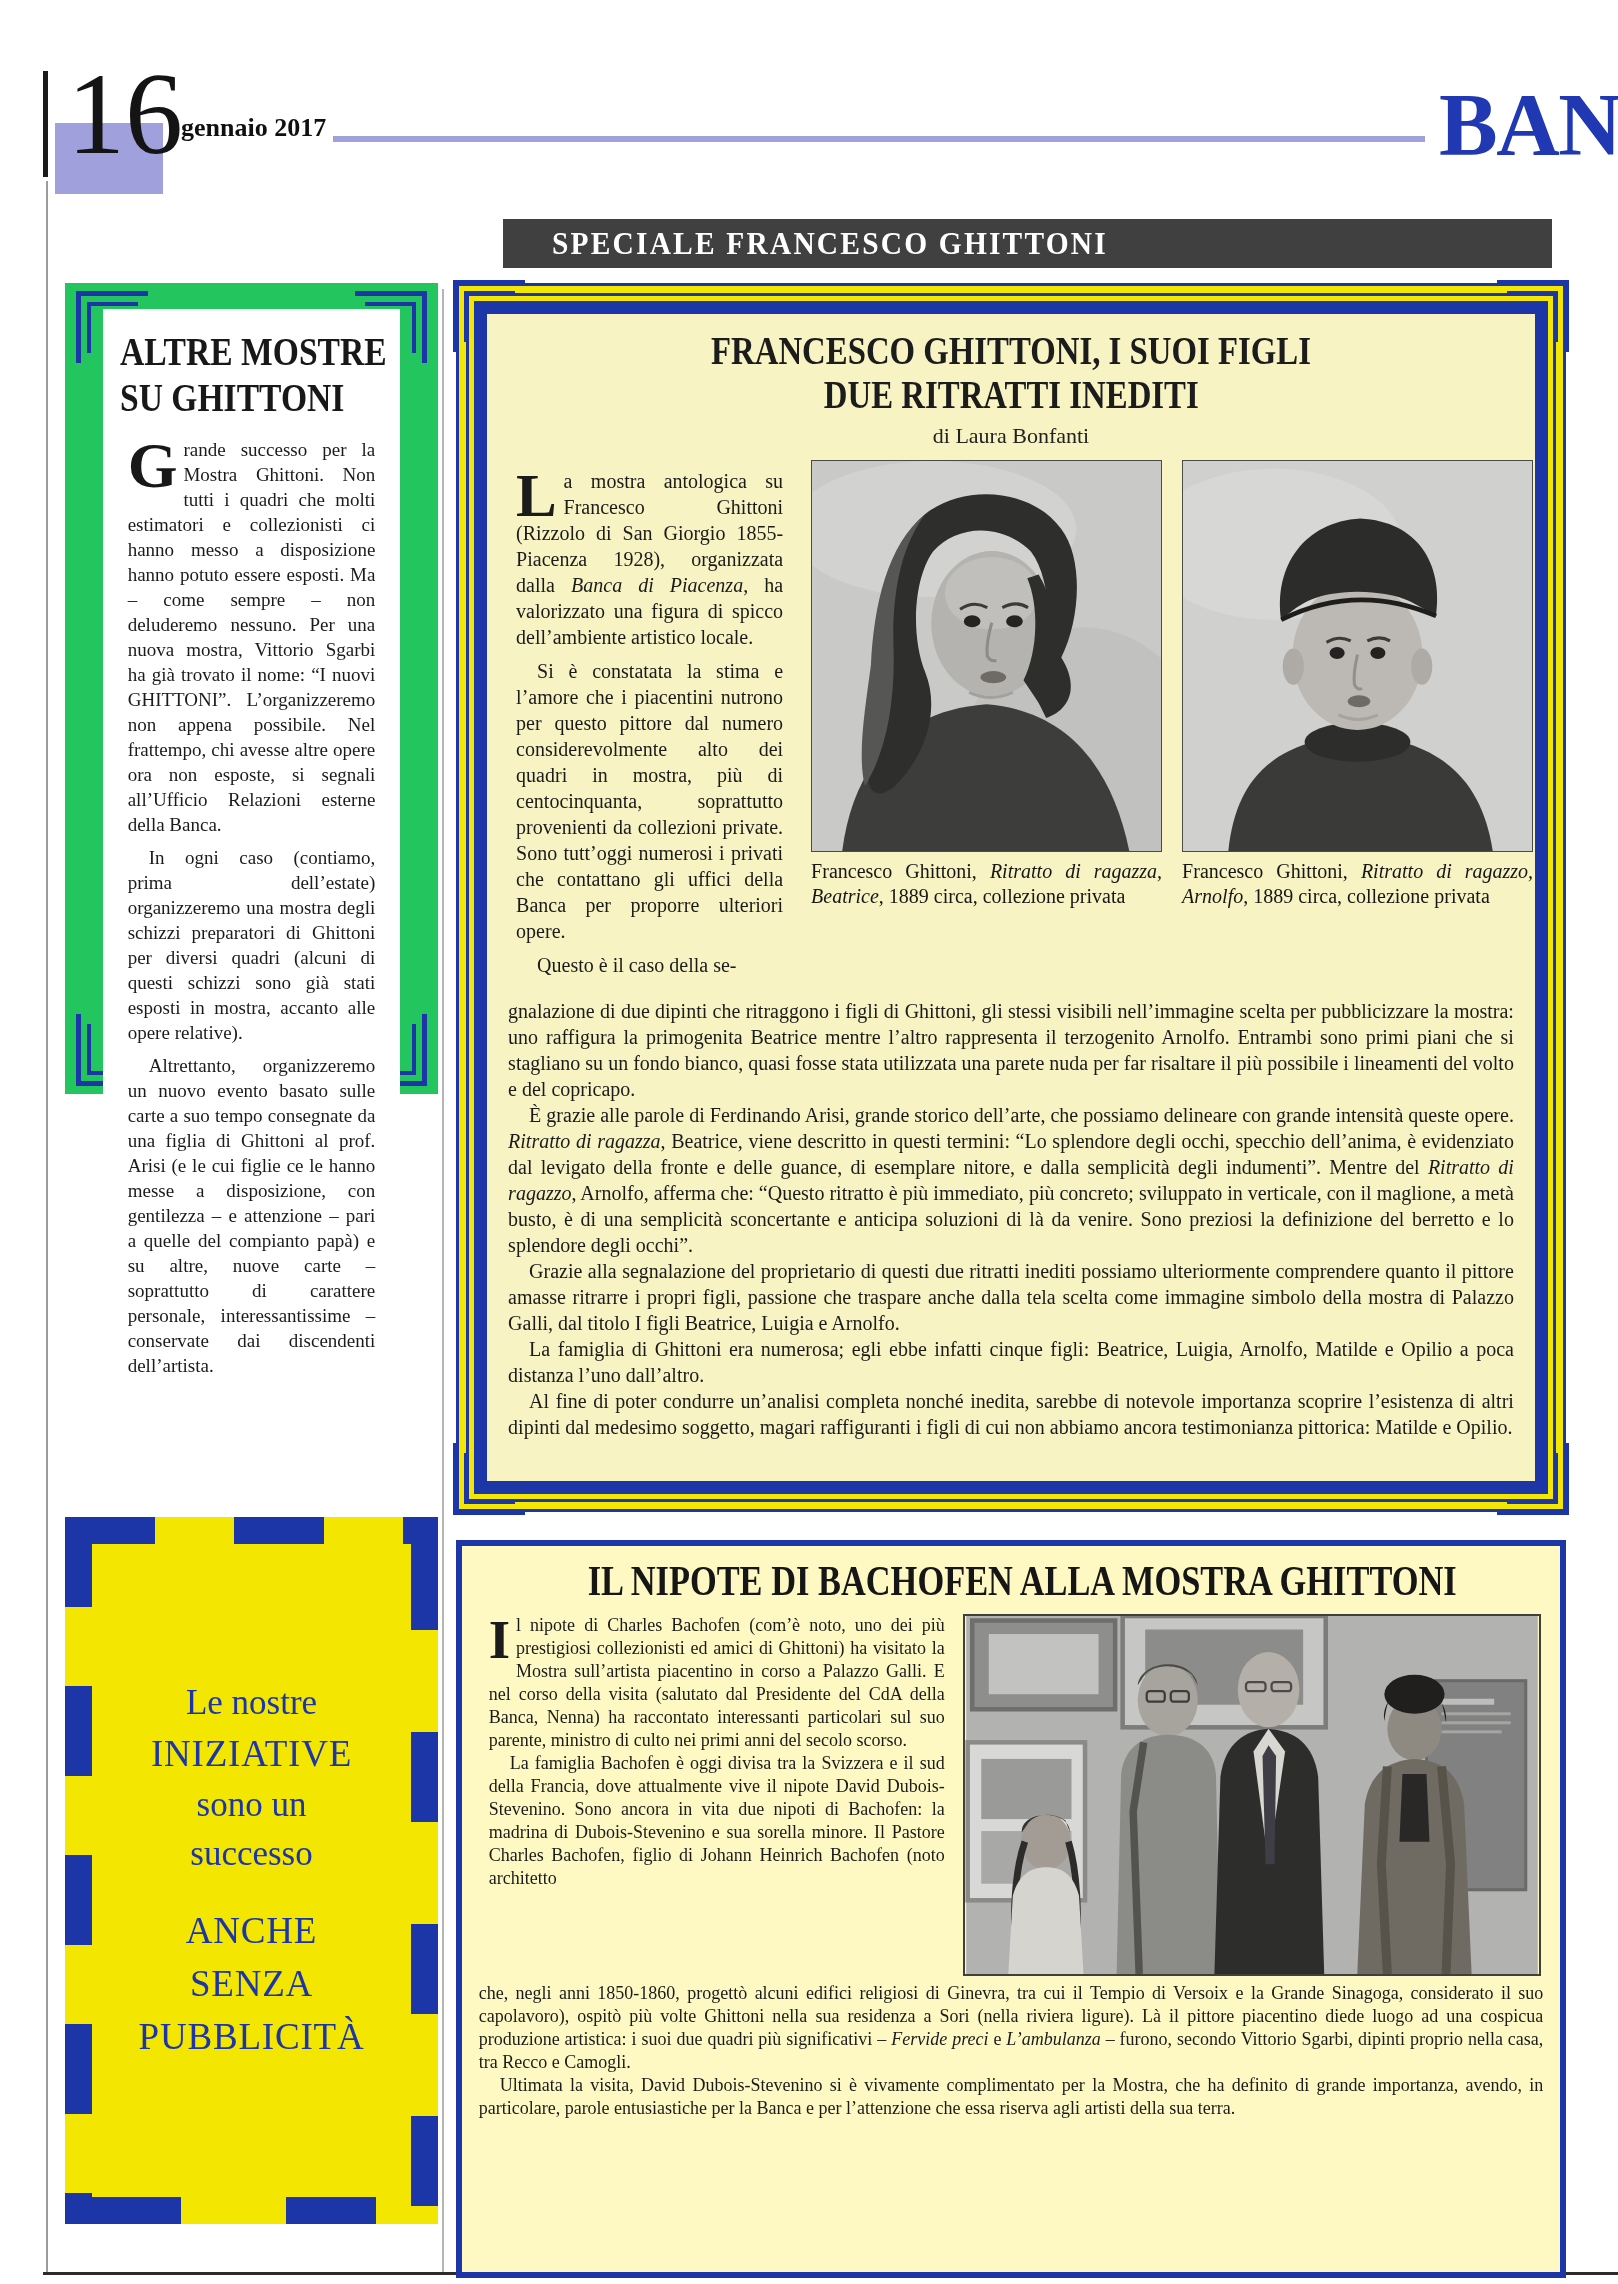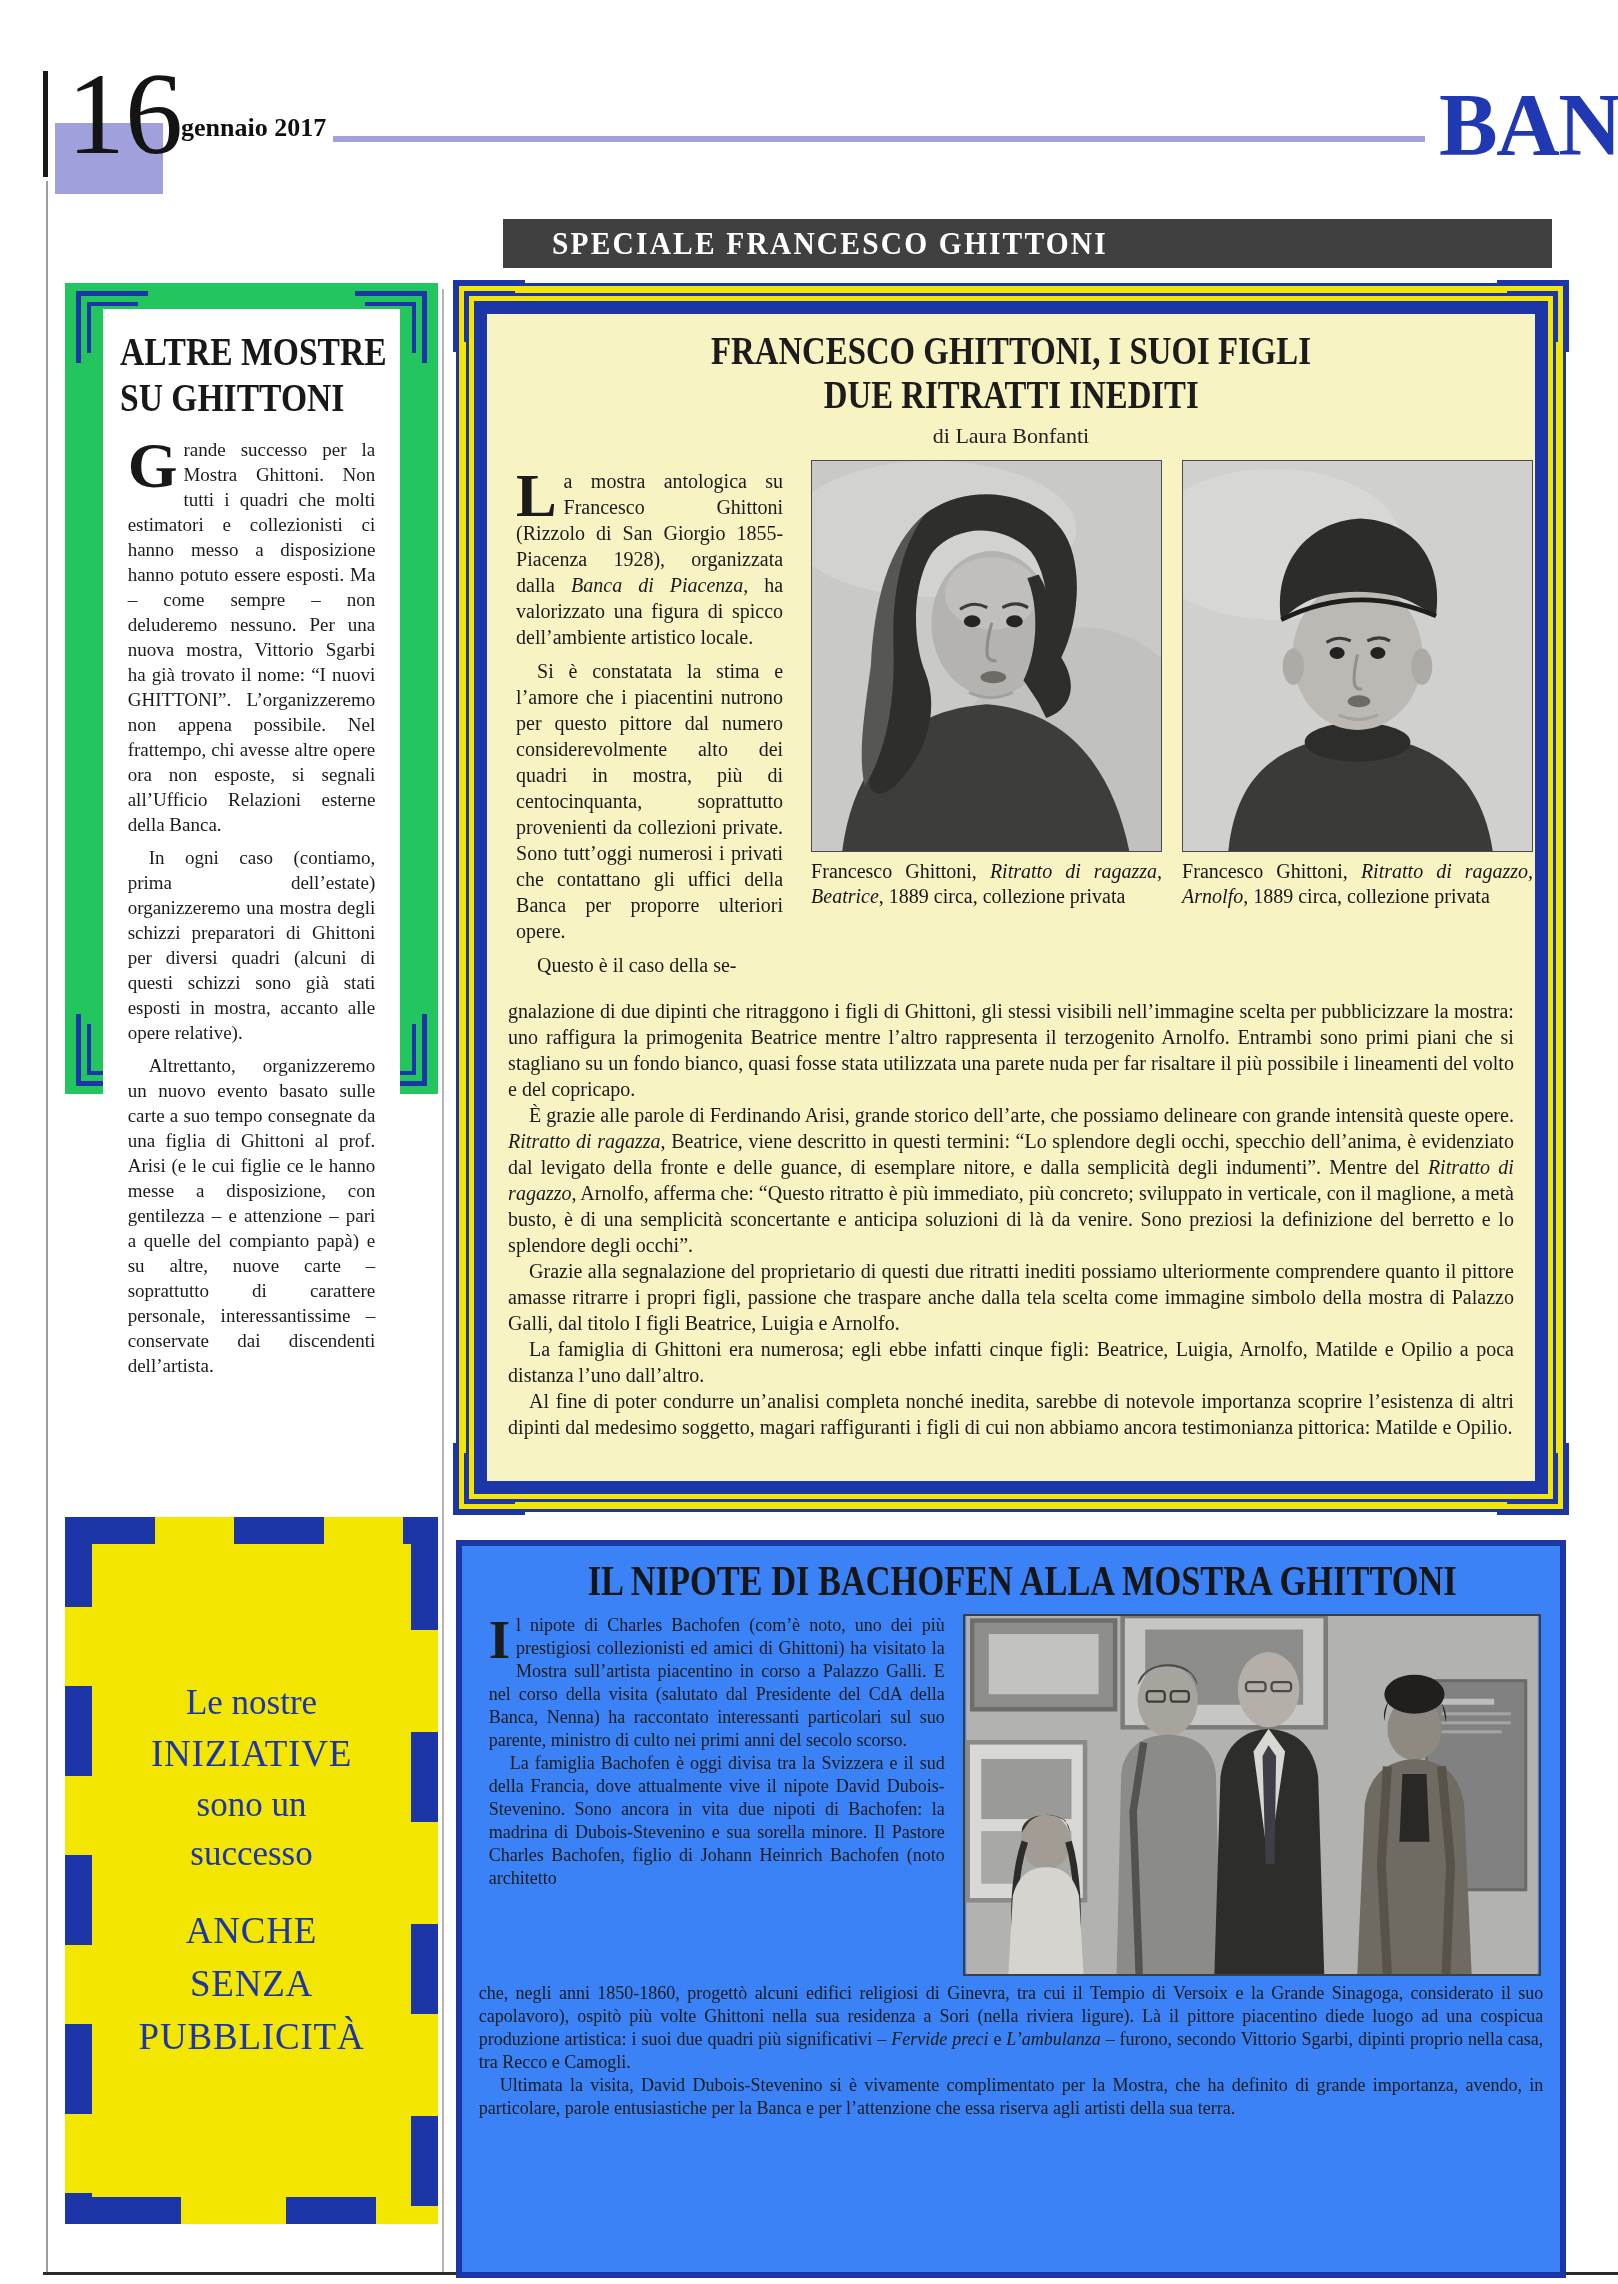--- a/index.html
+++ b/index.html
@@ -60,21 +60,21 @@
   .intro-col{width:283px;flex:none;font-size:20px;line-height:26px;text-align:justify;}
   .intro-col p{margin:8px;}
   .dc2::first-letter{float:left;font-size:61px;line-height:47px;padding:4.6px 6.8px 0 0;font-weight:bold;}
   .portrait-fig{width:351px;flex:none;margin:0;}
   .portrait-img{width:351px;height:392px;box-sizing:border-box;border:1.5px solid #4a4a4a;background:#cbcbc9;display:block;}
   .portrait-fig figcaption{font-size:20px;line-height:25px;margin-top:7.6px;text-align:justify;color:#161616;}
   .seg-italic{font-style:italic;}
   .main-body{margin-top:12px;font-size:20px;line-height:26px;text-align:justify;}
   .main-body p{margin:0;}
   
-  .bottom-box{position:absolute;left:456px;top:1540px;width:1110px;height:738px;box-sizing:border-box;border:6px solid #1c36a8;background:#3b82f6;padding:9px 16.7px;overflow:hidden;}
+  .bottom-box{position:absolute;left:456px;top:1540px;width:1110px;height:738px;box-sizing:border-box;border:6px solid #1c36a8;background:#fef9c3;padding:9px 16.7px;overflow:hidden;}
   .bottom-title{text-align:center;font-weight:bold;font-size:43px;line-height:47px;color:#161616;margin-top:1.5px;}
   .bottom-row{display:flex;gap:18px;margin-top:10.6px;margin-left:10px;}
   .bottom-col{width:456px;flex:none;font-size:18px;line-height:23px;text-align:justify;}
   .bottom-col p{margin:0;}
   .dc3::first-letter{float:left;font-size:55px;line-height:43px;padding:3.8px 6px 0 0;font-weight:bold;}
   .photo-fig{flex:none;margin:0;}
   .photo-frame{width:578px;height:362px;box-sizing:border-box;border:2.3px solid #3f3f3f;display:block;}
   .bottom-full{margin-top:6px;font-size:18px;line-height:23px;text-align:justify;}
   .bottom-full p{margin:0;}
 </style>

